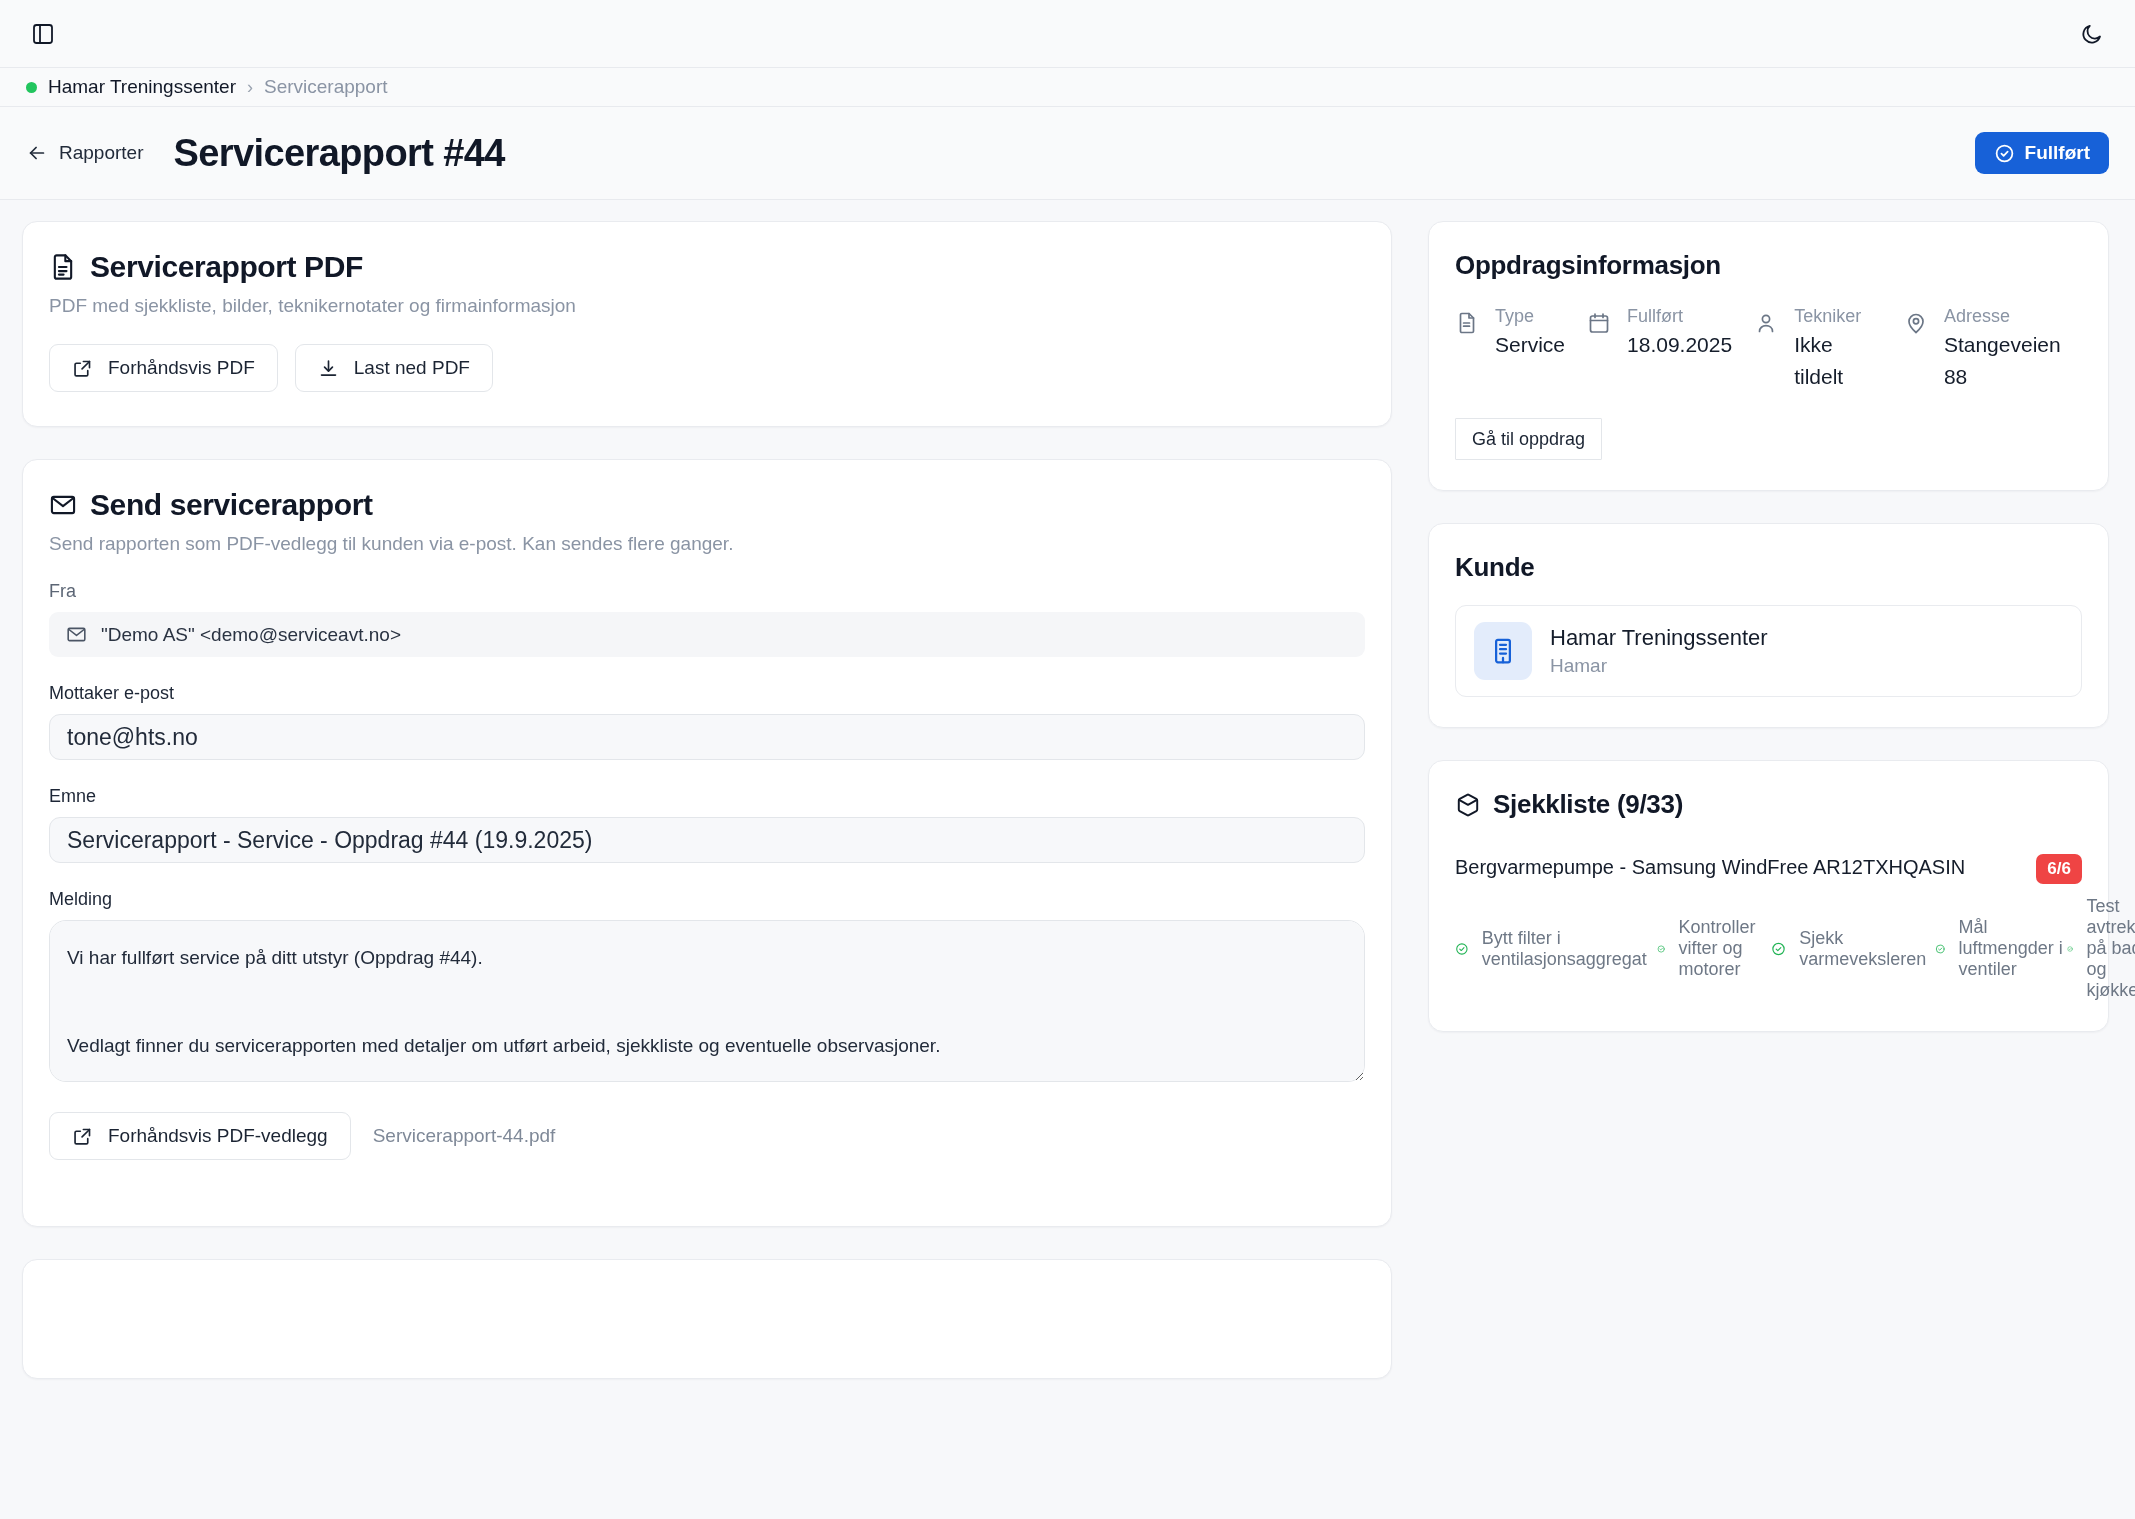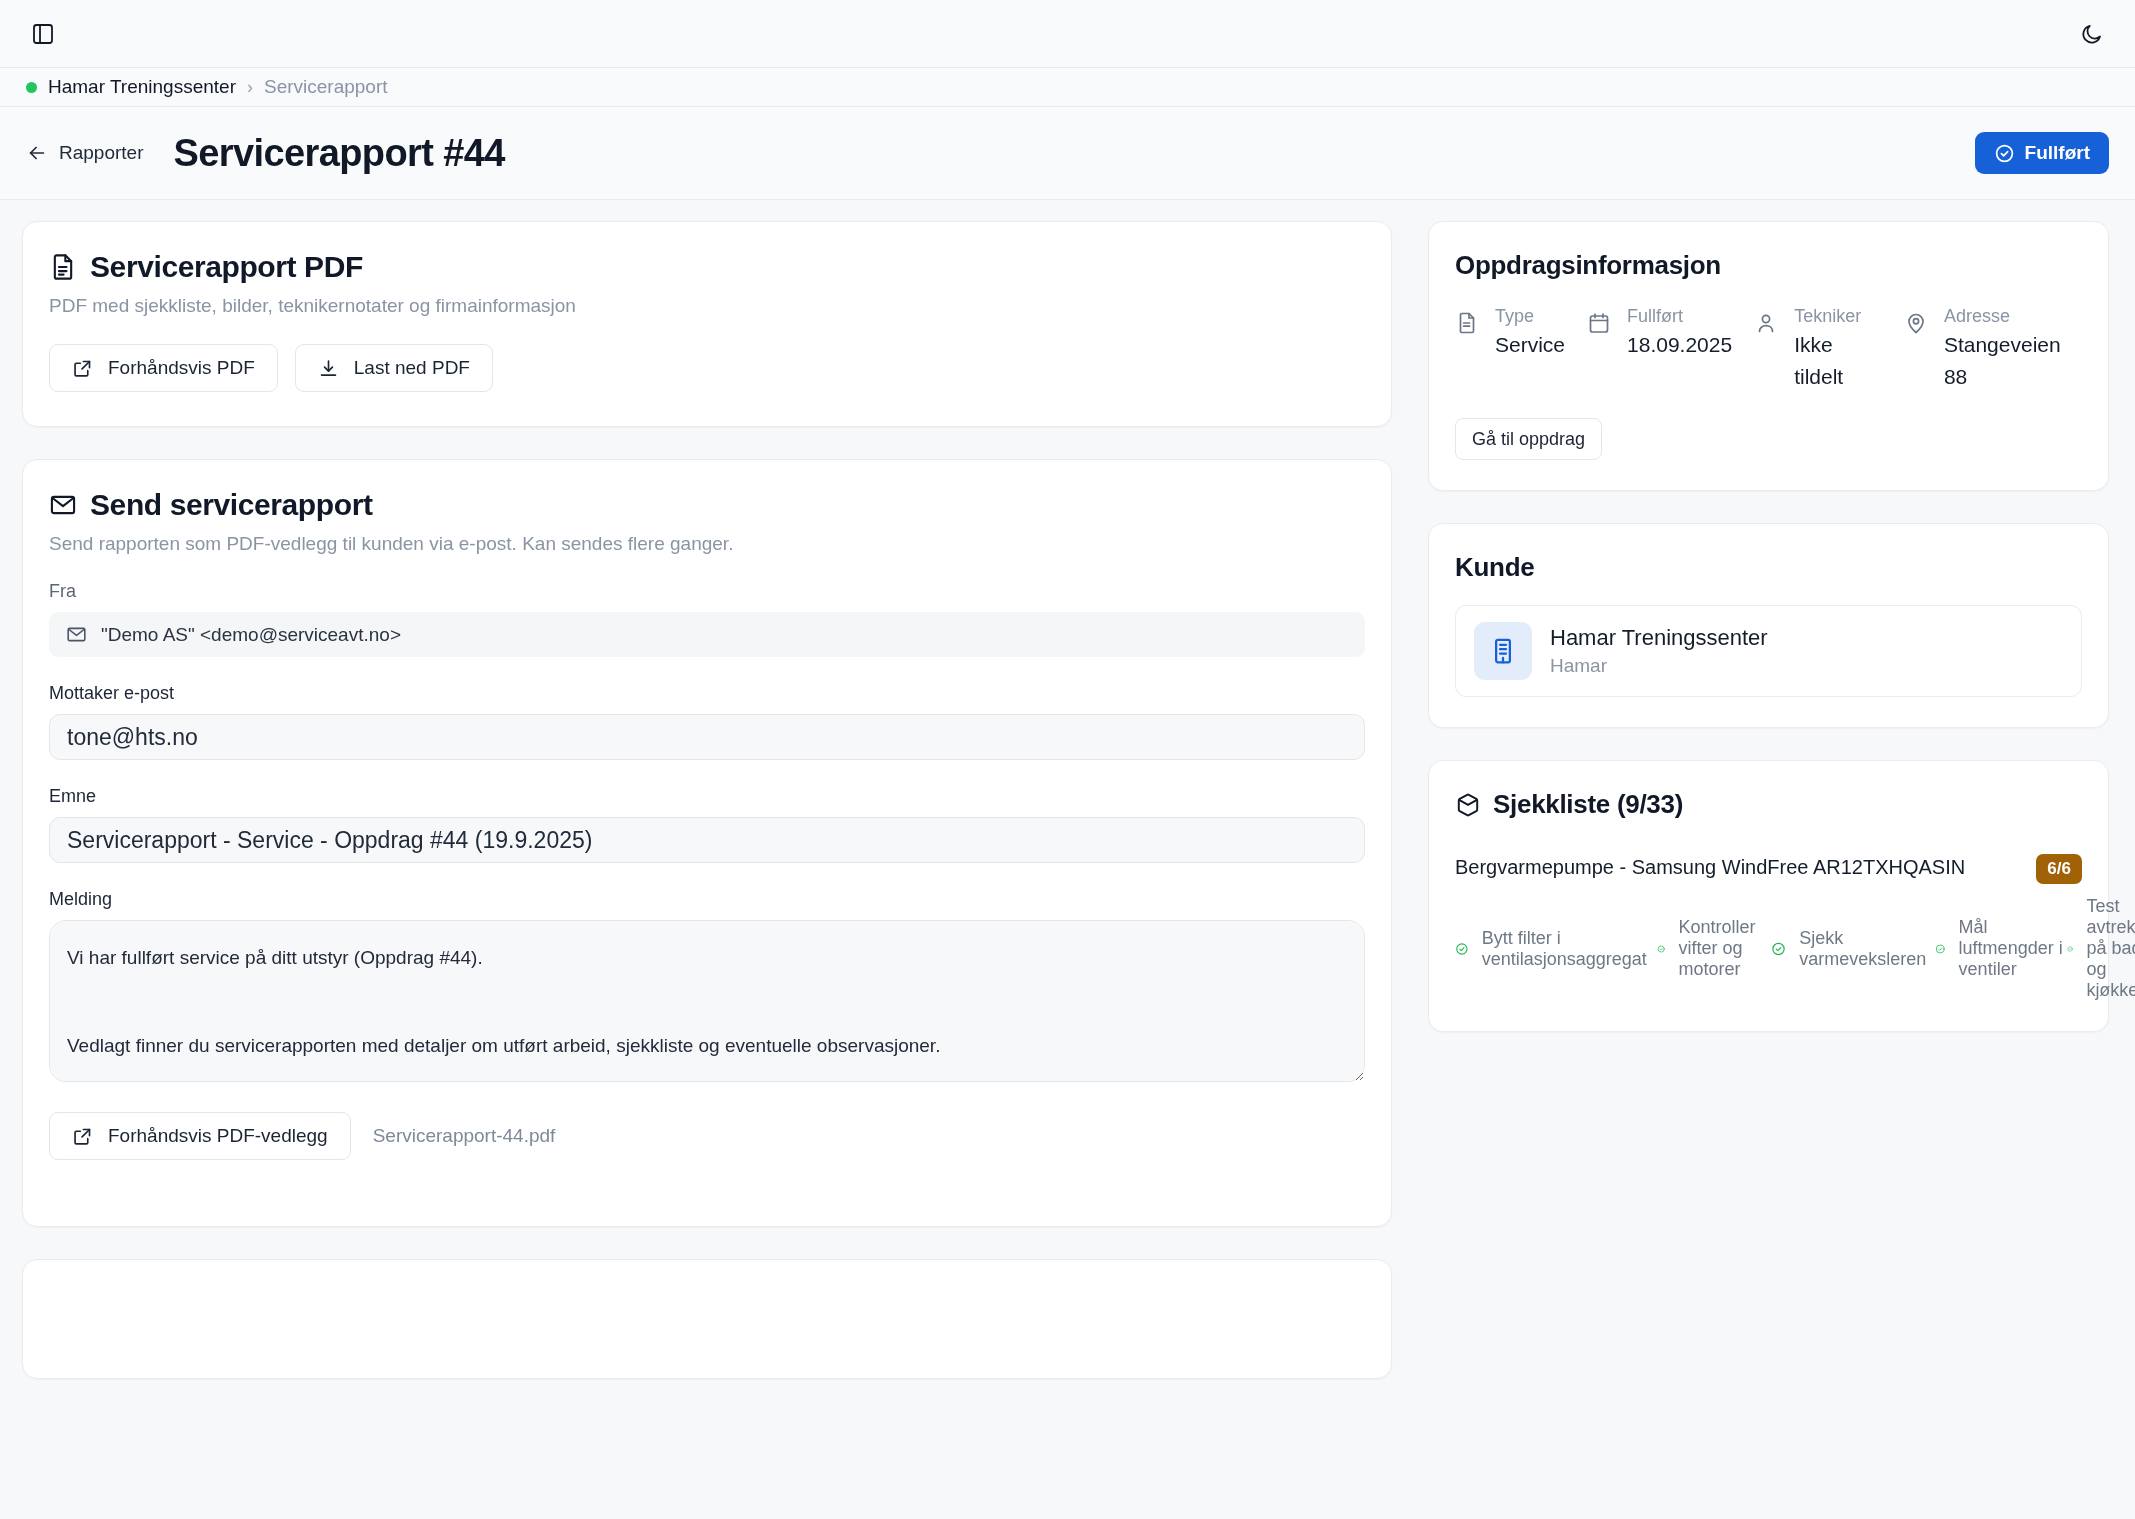--- a/index.html
+++ b/index.html
@@ -166,21 +166,21 @@
   }
   .info-list { margin-top: 22px; display: flex; flex-direction: row; gap: 22px; }
   .info-row { display: flex; gap: 16px; align-items: flex-start; }
   .info-ico { width: 24px; height: 24px; margin-top: 8px; flex: 0 0 24px; }
   .info-label { font-size: 18px; color: #8a94a4; line-height: 1.45; }
   .info-value { font-size: 21px; color: #151d2b; line-height: 1.5; }
   .btn-small {
     margin-top: 26px;
     background: #fff;
     border: 1px solid #e3e6ea;
-    border-radius: 8px;
+    border-radius: 1px;
     height: 42px;
     padding: 0 16px;
     font-size: 18px; color: #1b2433;
     cursor: pointer;
     font-family: "Liberation Sans", sans-serif;
   }
 
   .customer-box {
     margin-top: 22px;
     border: 1px solid #e9ebef;
@@ -202,21 +202,21 @@
   .chk-head {
     display: flex; align-items: center; gap: 12px;
     font-size: 26px; font-weight: 700; letter-spacing: -0.3px; color: #111827;
   }
   .chk-group { margin-top: 34px; }
   .chk-group-head { display: flex; align-items: flex-start; gap: 16px; }
   .chk-group-name {
     font-size: 20px; color: #151d2b; line-height: 1.33; flex: 1;
   }
   .chk-badge {
-    background: #a16207; color: #fff;
+    background: #ef4444; color: #fff;
     border-radius: 7px;
     font-size: 17px; font-weight: 700;
     padding: 5px 11px;
     flex: 0 0 auto;
   }
   .chk-items { margin-top: 12px; display: flex; flex-direction: row; gap: 4px; }
   .chk-item { display: flex; align-items: center; gap: 13px; }
   .chk-item-text { font-size: 18px; color: #6e7886; }
 </style>
 </head>

